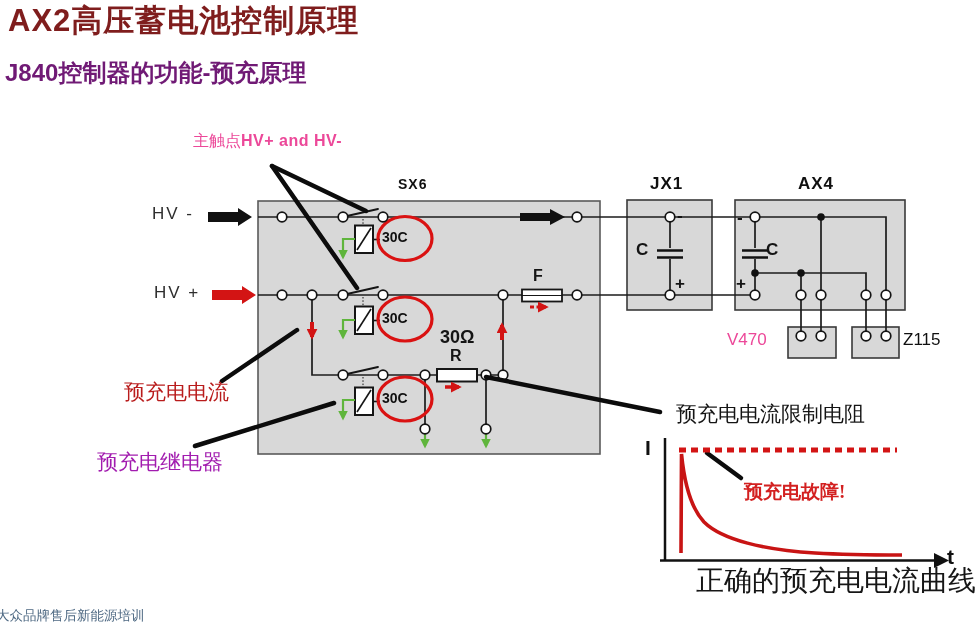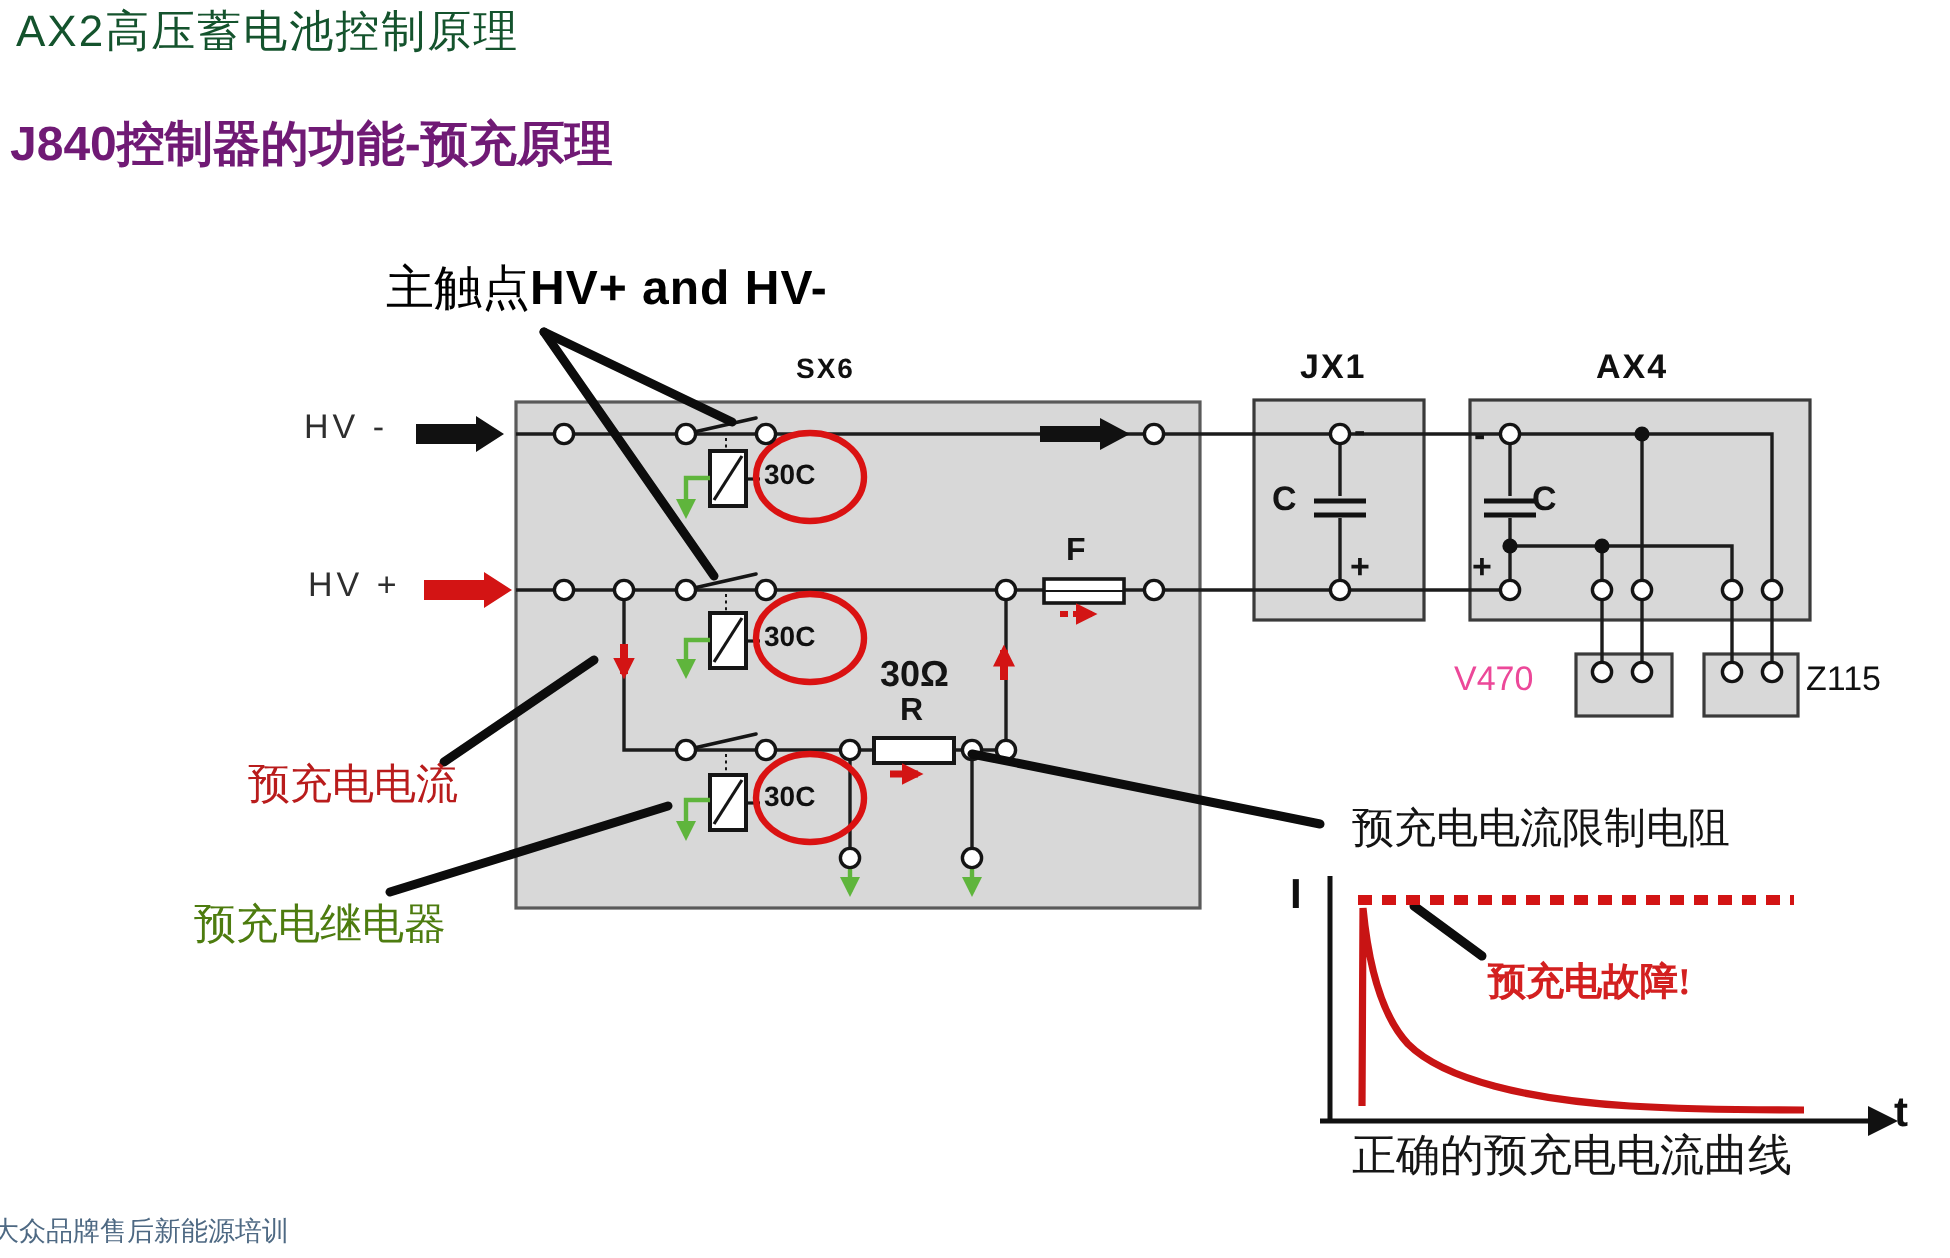--- a/index.html
+++ b/index.html
@@ -1,23 +1,23 @@
 <!DOCTYPE html>
 <html><head>
 <meta charset="utf-8">
 <style>
   html,body{margin:0;padding:0;background:#ffffff;}
   .stage{position:relative;width:975px;height:629px;background:#ffffff;overflow:hidden;
          font-family:"Liberation Sans",sans-serif;color:#141414;}
   .abs{position:absolute;white-space:nowrap;line-height:1.1;}
   svg{position:absolute;left:0;top:0;}
 
-  .title{left:8px;top:4px;font-size:22px;font-weight:normal;color:#14532d;letter-spacing:1px;}
+  .title{left:8px;top:4px;font-size:31px;font-weight:bold;color:#7f1d1d;letter-spacing:1px;}
   .subtitle{left:5px;top:60px;font-size:24px;font-weight:bold;color:#701a75;}
-  .contacts{left:193px;top:132px;font-size:24px;color:#000000;}
+  .contacts{left:193px;top:132px;font-size:16px;color:#ec4899;}
   .contacts .cjk{font-family:"Liberation Serif",serif;}
   .contacts .bld{font-weight:bold;letter-spacing:.5px;}
   .hvm{left:152px;top:205px;font-size:17px;color:#2e2e2e;letter-spacing:2px;text-align:right;}
   .hvp{left:154px;top:284px;font-size:17px;color:#2e2e2e;letter-spacing:2px;}
   .sx6{left:398px;top:177px;font-size:14px;font-weight:bold;color:#101010;letter-spacing:1px;}
   .jx1{left:650px;top:175px;font-size:17px;font-weight:600;color:#101010;letter-spacing:1px;}
   .ax4{left:798px;top:175px;font-size:17px;font-weight:600;color:#101010;letter-spacing:1px;}
   .c30{width:46px;text-align:left;font-size:14px;font-weight:bold;color:#101010;}
   .c30a{left:382px;top:230px;} .c30b{left:382px;top:311px;} .c30c{left:382px;top:391px;}
   .flbl{left:533px;top:267px;font-size:16px;font-weight:bold;}
@@ -26,26 +26,26 @@
   .cjx{left:636px;top:241px;font-size:17px;font-weight:bold;}
   .mjx{left:677px;top:207px;font-size:17px;font-weight:bold;}
   .pjx{left:675px;top:275px;font-size:17px;font-weight:bold;}
   .max{left:737px;top:209px;font-size:17px;font-weight:bold;}
   .cax{left:766px;top:241px;font-size:17px;font-weight:bold;}
   .pax{left:736px;top:275px;font-size:17px;font-weight:bold;}
   .v470{left:727px;top:331px;font-size:17px;color:#ec4899;}
   .z115{left:903px;top:331px;font-size:17px;color:#101010;}
   .serifcjk{font-family:"Liberation Serif",serif;}
   .lcur{left:124px;top:381px;font-size:21px;color:#b91c1c;}
-  .lrel{left:97px;top:451px;font-size:21px;color:#4d7c0f;}
+  .lrel{left:97px;top:451px;font-size:21px;color:#a21caf;}
   .lres{left:676px;top:403px;font-size:21px;color:#141414;}
   .axI{left:645px;top:436px;font-size:21px;font-weight:bold;color:#101010;}
   .axT{left:947px;top:545px;font-size:21px;font-weight:bold;color:#101010;}
   .fault{left:744px;top:482px;font-size:19px;font-weight:bold;color:#d32020;}
-  .caption{left:676px;top:566px;font-size:22px;color:#161616;text-align:center;}
+  .caption{left:696px;top:566px;font-size:28px;color:#161616;text-align:center;}
   .footer{left:-4px;top:609px;font-size:13.5px;color:#4e6983;}
 </style>
 </head>
 <body>
 
 <div class="stage">
 
   <svg width="975" height="629" viewBox="0 0 975 629">
     <defs>
       <marker id="mg" viewBox="0 0 8 8" markerWidth="10" markerHeight="10" refX="6" refY="4" orient="auto" markerUnits="userSpaceOnUse">

